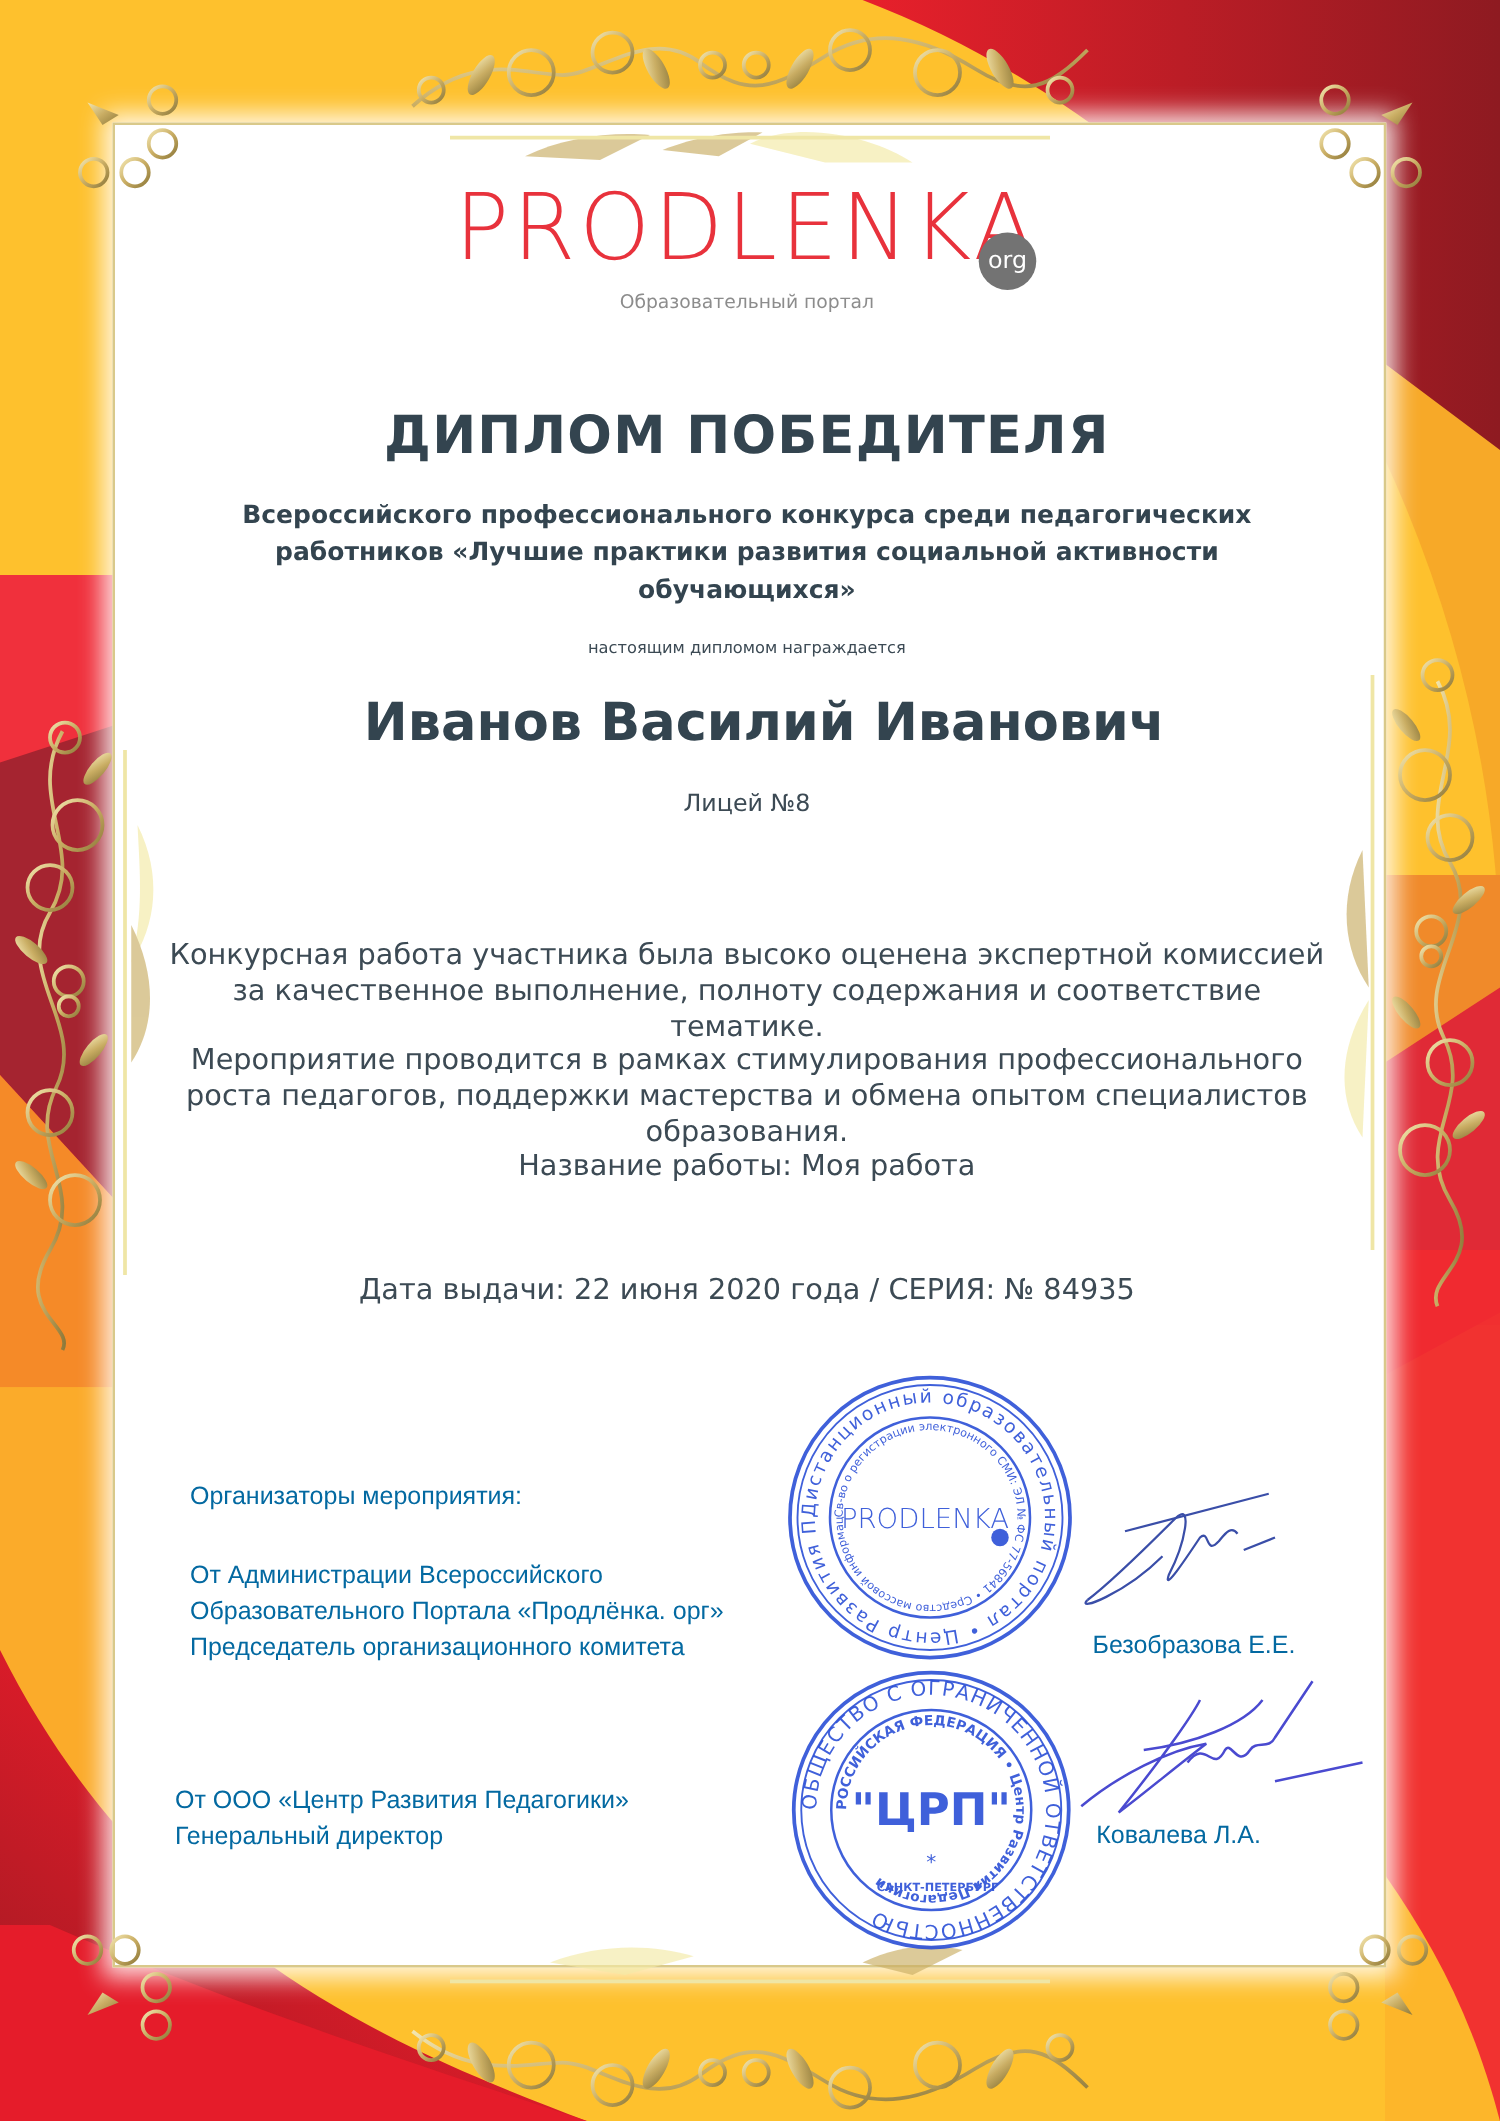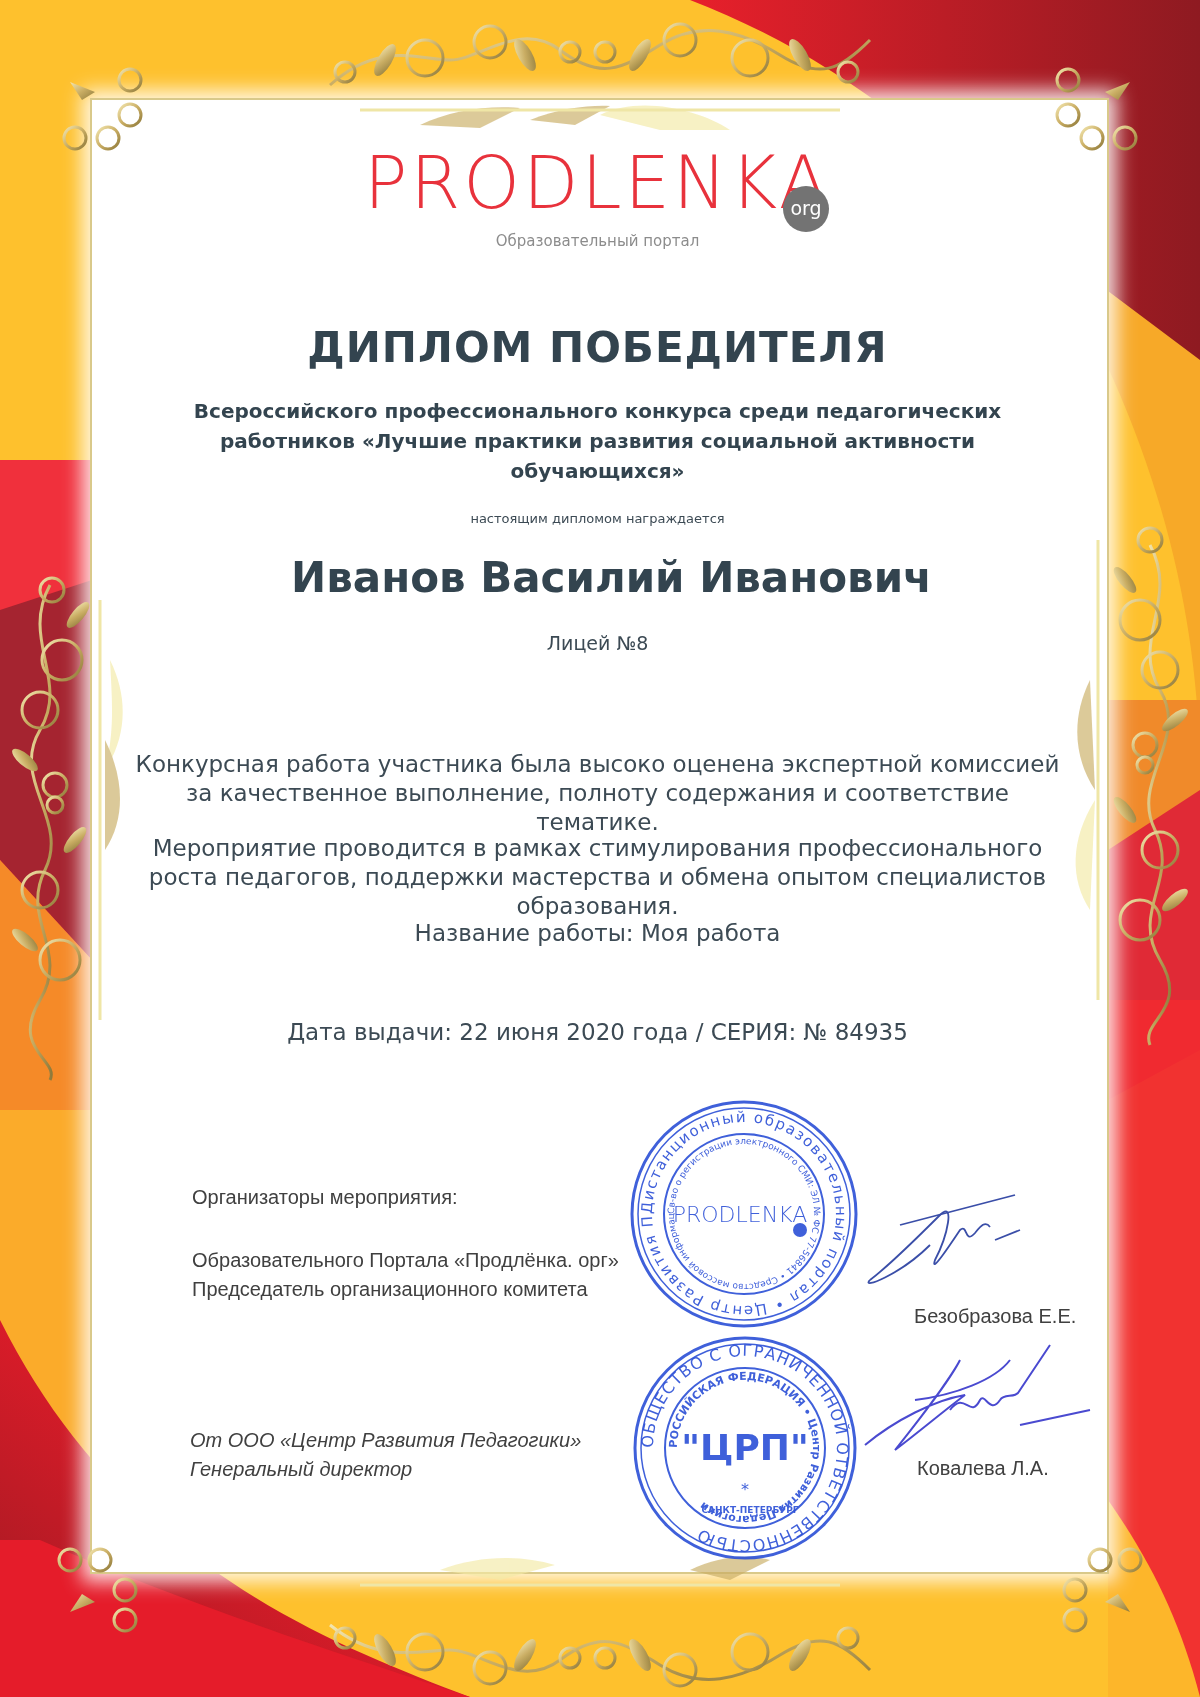--- a/index.html
+++ b/index.html
@@ -61,25 +61,25 @@
     position: absolute; left: 40px; right: 40px; text-align: center;
     font-size: 23px; color: #3c4a54; line-height: 29px;
   }
   .p1 { top: 652px; }
   .p2 { top: 736px; }
   .work { top: 821px; }
   .date { top: 876px; margin-top: 44px; }
 
   .sig-text {
     position: absolute; font-family: "Liberation Sans", sans-serif;
-    font-size: 20px; color: #404040; line-height: 29px; margin-left: 40px;
+    font-size: 20px; color: #0369a1; line-height: 29px;
   }
   .org-heading { left: 62px; top: 1085px; }
   .org1 { left: 62px; top: 1148px; }
-  .org2 { left: 60px; top: 1328px; font-style: italic; }
+  .org2 { left: 50px; top: 1328px; }
   .signer1 { left: 784px; top: 1204px; }
   .signer2 { left: 787px; top: 1356px; }
 
   .stamp { position: absolute; z-index: 4; }
   .signature { position: absolute; z-index: 5; }
 </style>
 </head>
 <body>
 
 <svg class="bg" width="1200" height="1697" viewBox="0 0 1200 1697">
@@ -236,20 +236,21 @@
   <div class="awarded">настоящим дипломом награждается</div>
   <div class="name">Иванов Василий Иванович</div>
   <div class="org">Лицей №8</div>
   <div class="para p1">Конкурсная работа участника была высоко оценена экспертной комиссией за качественное выполнение, полноту содержания и соответствие тематике.</div>
   <div class="para p2">Мероприятие проводится в рамках стимулирования профессионального роста педагогов, поддержки мастерства и обмена опытом специалистов образования.</div>
   <div class="para work">Название работы: Моя работа</div>
   <div class="para date">Дата выдачи: 22 июня 2020 года / СЕРИЯ: № 84935</div>
 
   <div class="sig-text org-heading">Организаторы мероприятия:</div>
   <div class="sig-text org1">
+    <div>От Администрации Всероссийского</div>
     <div>Образовательного Портала «Продлёнка. орг»</div>
     <div>Председатель организационного комитета</div>
   </div>
   <div class="sig-text signer1">Безобразова Е.Е.</div>
   <div class="sig-text org2">
     <div>От ООО «Центр Развития Педагогики»</div>
     <div>Генеральный директор</div>
   </div>
   <div class="sig-text signer2">Ковалева Л.А.</div>
 </div>

